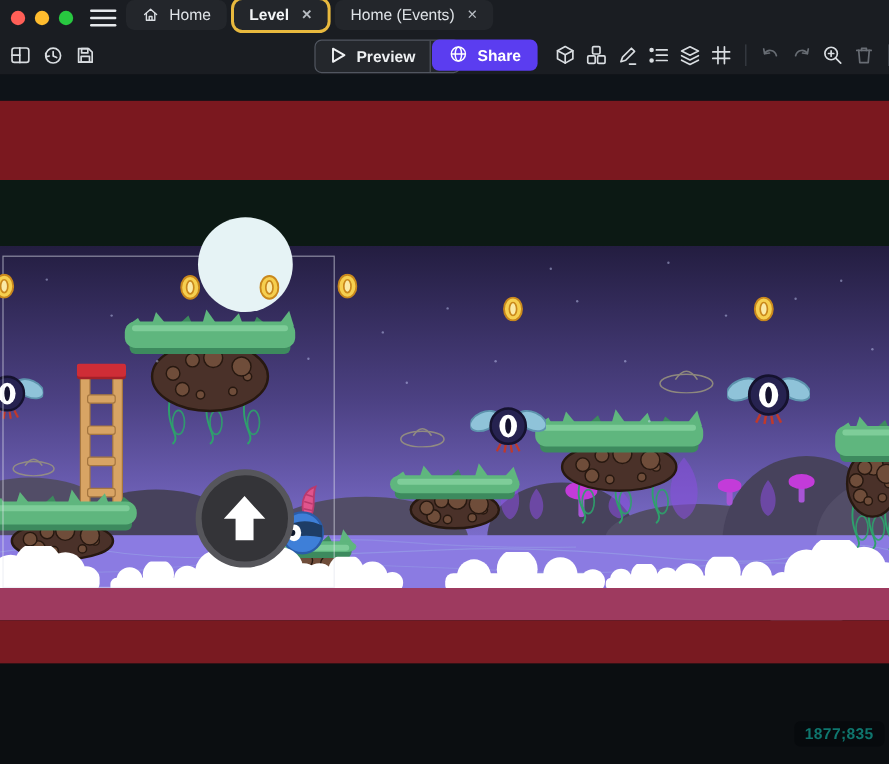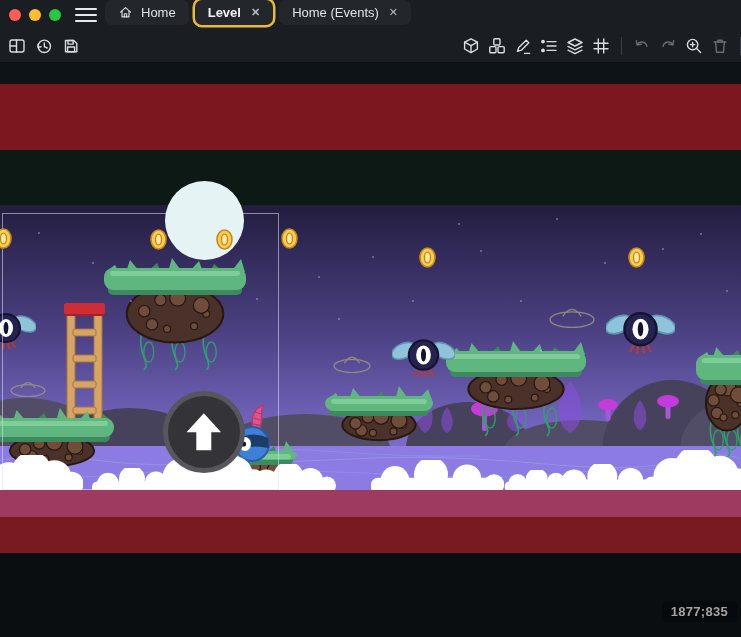--- a/index.html
+++ b/index.html
@@ -43,21 +43,21 @@
   .scene{position:absolute;left:0;top:0;width:741px;height:637px;z-index:1;}
   .scene svg.bg{position:absolute;left:0;top:0;z-index:1;}
   .sprites{position:absolute;inset:0;z-index:2;clip-path:inset(0px 0px 147px 0px);}
   .sprite{position:absolute;}
   #frame{position:absolute;border:1px solid rgba(225,230,238,.55);z-index:5;}
   #moon{position:absolute;border-radius:50%;z-index:6;}
   .coinlayer{position:absolute;inset:0;z-index:7;}
   .jump-btn{position:absolute;border-radius:50%;background:#343438;border:5px solid #56565b;
             box-sizing:border-box;z-index:8;cursor:pointer;}
   .jump-btn svg{position:absolute;inset:10%;width:80%;height:80%;}
-  .coords-chip{position:absolute;right:4px;bottom:15px;background:rgba(8,10,13,.93);color:#a3a3a3;
+  .coords-chip{position:absolute;right:4px;bottom:15px;background:rgba(8,10,13,.93);color:#0f766e;
                font-size:13px;font-weight:700;padding:3px 9px;border-radius:5px;z-index:20;
                letter-spacing:.3px;}
   .star{position:absolute;width:2px;height:2px;border-radius:50%;background:#cfd6ff;opacity:.45;z-index:2;}
 </style>
 </head>
 <body>
 
 <div id="app">
 
   <div class="scene">
@@ -527,20 +527,47 @@
         <div class="iconbtn">
           <svg width="18" height="18" viewBox="0 0 18 18">
   <g fill="none" stroke="#d9dde1" stroke-width="1.4" stroke-linecap="round" stroke-linejoin="round">
               <path d="M3.5,3.5 H11.8 L14.8,6.5 V14.8 H3.5 Z"></path>
               <rect x="6" y="3.5" width="5.2" height="3.6"></rect>
               <rect x="5.6" y="10" width="7" height="4.8"></rect>
             </g>
           </svg>
         </div>
       </div>
+    <div class="btn-preview">
+      <span class="main">
+        <span>
+          <svg width="14" height="14" viewBox="0 0 14 14">
+              <polygon points="2.5,1.5 12,7 2.5,12.5" fill="none" stroke="#eef0f2" stroke-width="1.6" stroke-linejoin="round"></polygon>
+            </svg>
+        </span>
+        <span>Preview</span>
+      </span>
+      <span class="dd">
+        <svg width="10" height="7" viewBox="0 0 10 7">
+          <path d="M1,1 L5,5.5 L9,1" fill="none" stroke="#d6dade" stroke-width="1.6" stroke-linecap="round" stroke-linejoin="round"></path>
+          </svg>
+      </span>
+    </div>
+    <div class="btn-share" id="sharebtn" style="background: rgb(91, 61, 240);">
+      <span>
+        <svg width="16" height="16" viewBox="0 0 18 18">
+          <g fill="none" stroke="#ffffff" stroke-width="1.4">
+            <circle cx="9" cy="9" r="6.6"></circle>
+              <ellipse cx="9" cy="9" rx="3" ry="6.6"></ellipse>
+              <line x1="2.4" y1="9" x2="15.6" y2="9"></line>
+          </g>
+          </svg>
+      </span>
+      <span>Share</span>
+    </div>
     <div class="tb-right" id="tbright">
         <div class="iconbtn">
           <svg width="18" height="18" viewBox="0 0 18 18">
   <g fill="none" stroke="#d9dde1" stroke-width="1.4" stroke-linecap="round" stroke-linejoin="round">
               <path d="M9,1.8 L15.4,5.2 V12 L9,15.6 L2.6,12 V5.2 Z"></path>
               <path d="M2.6,5.2 L9,8.6 L15.4,5.2"></path>
               <path d="M9,8.6 V15.6"></path>
             </g>
           </svg>
         </div>

